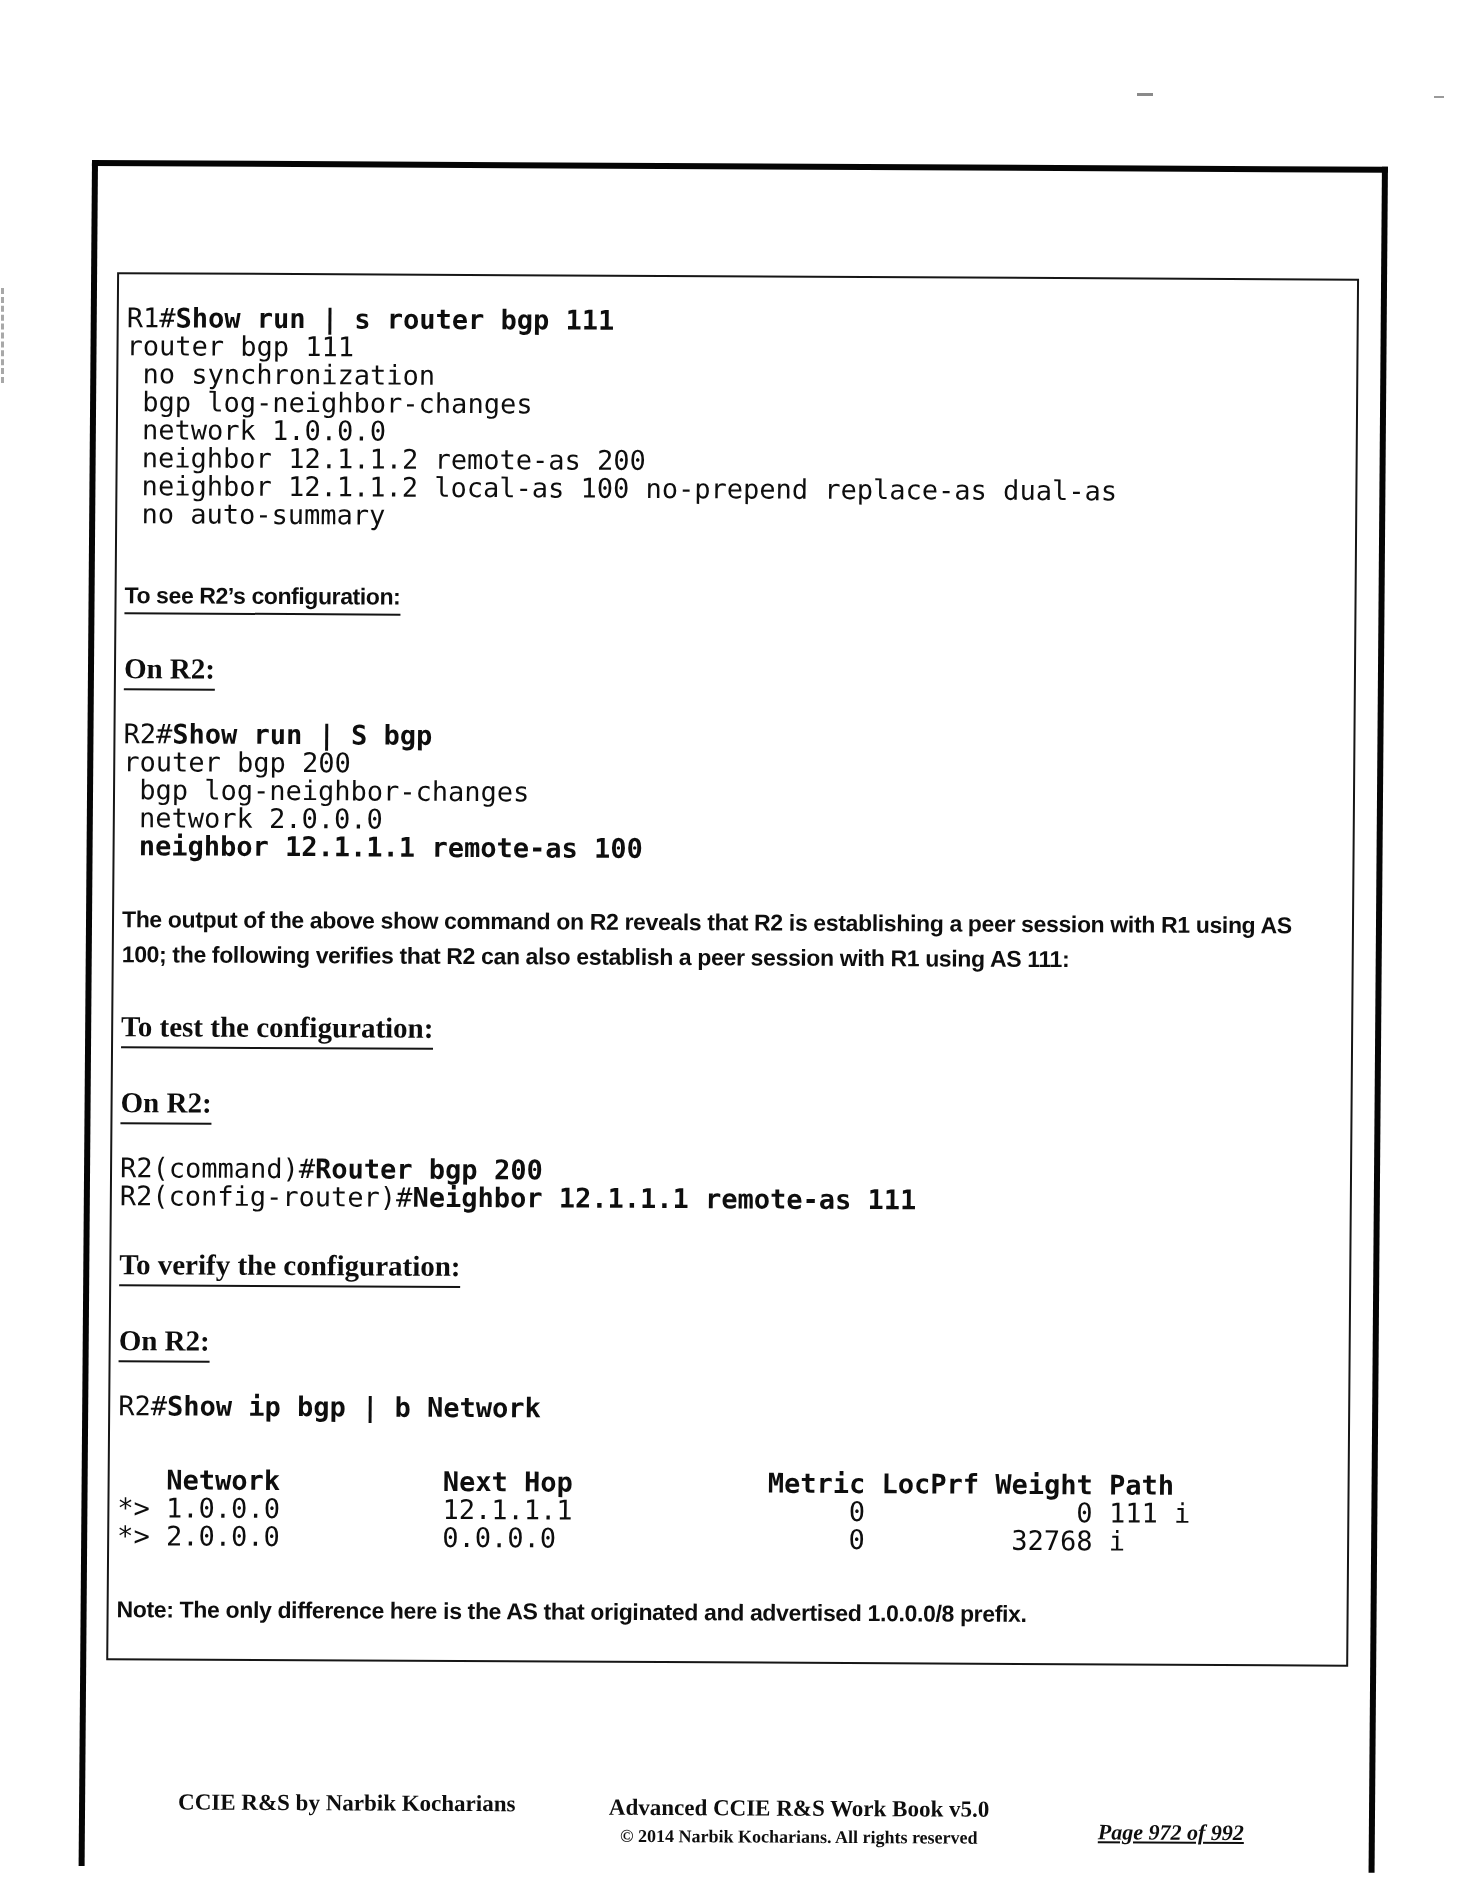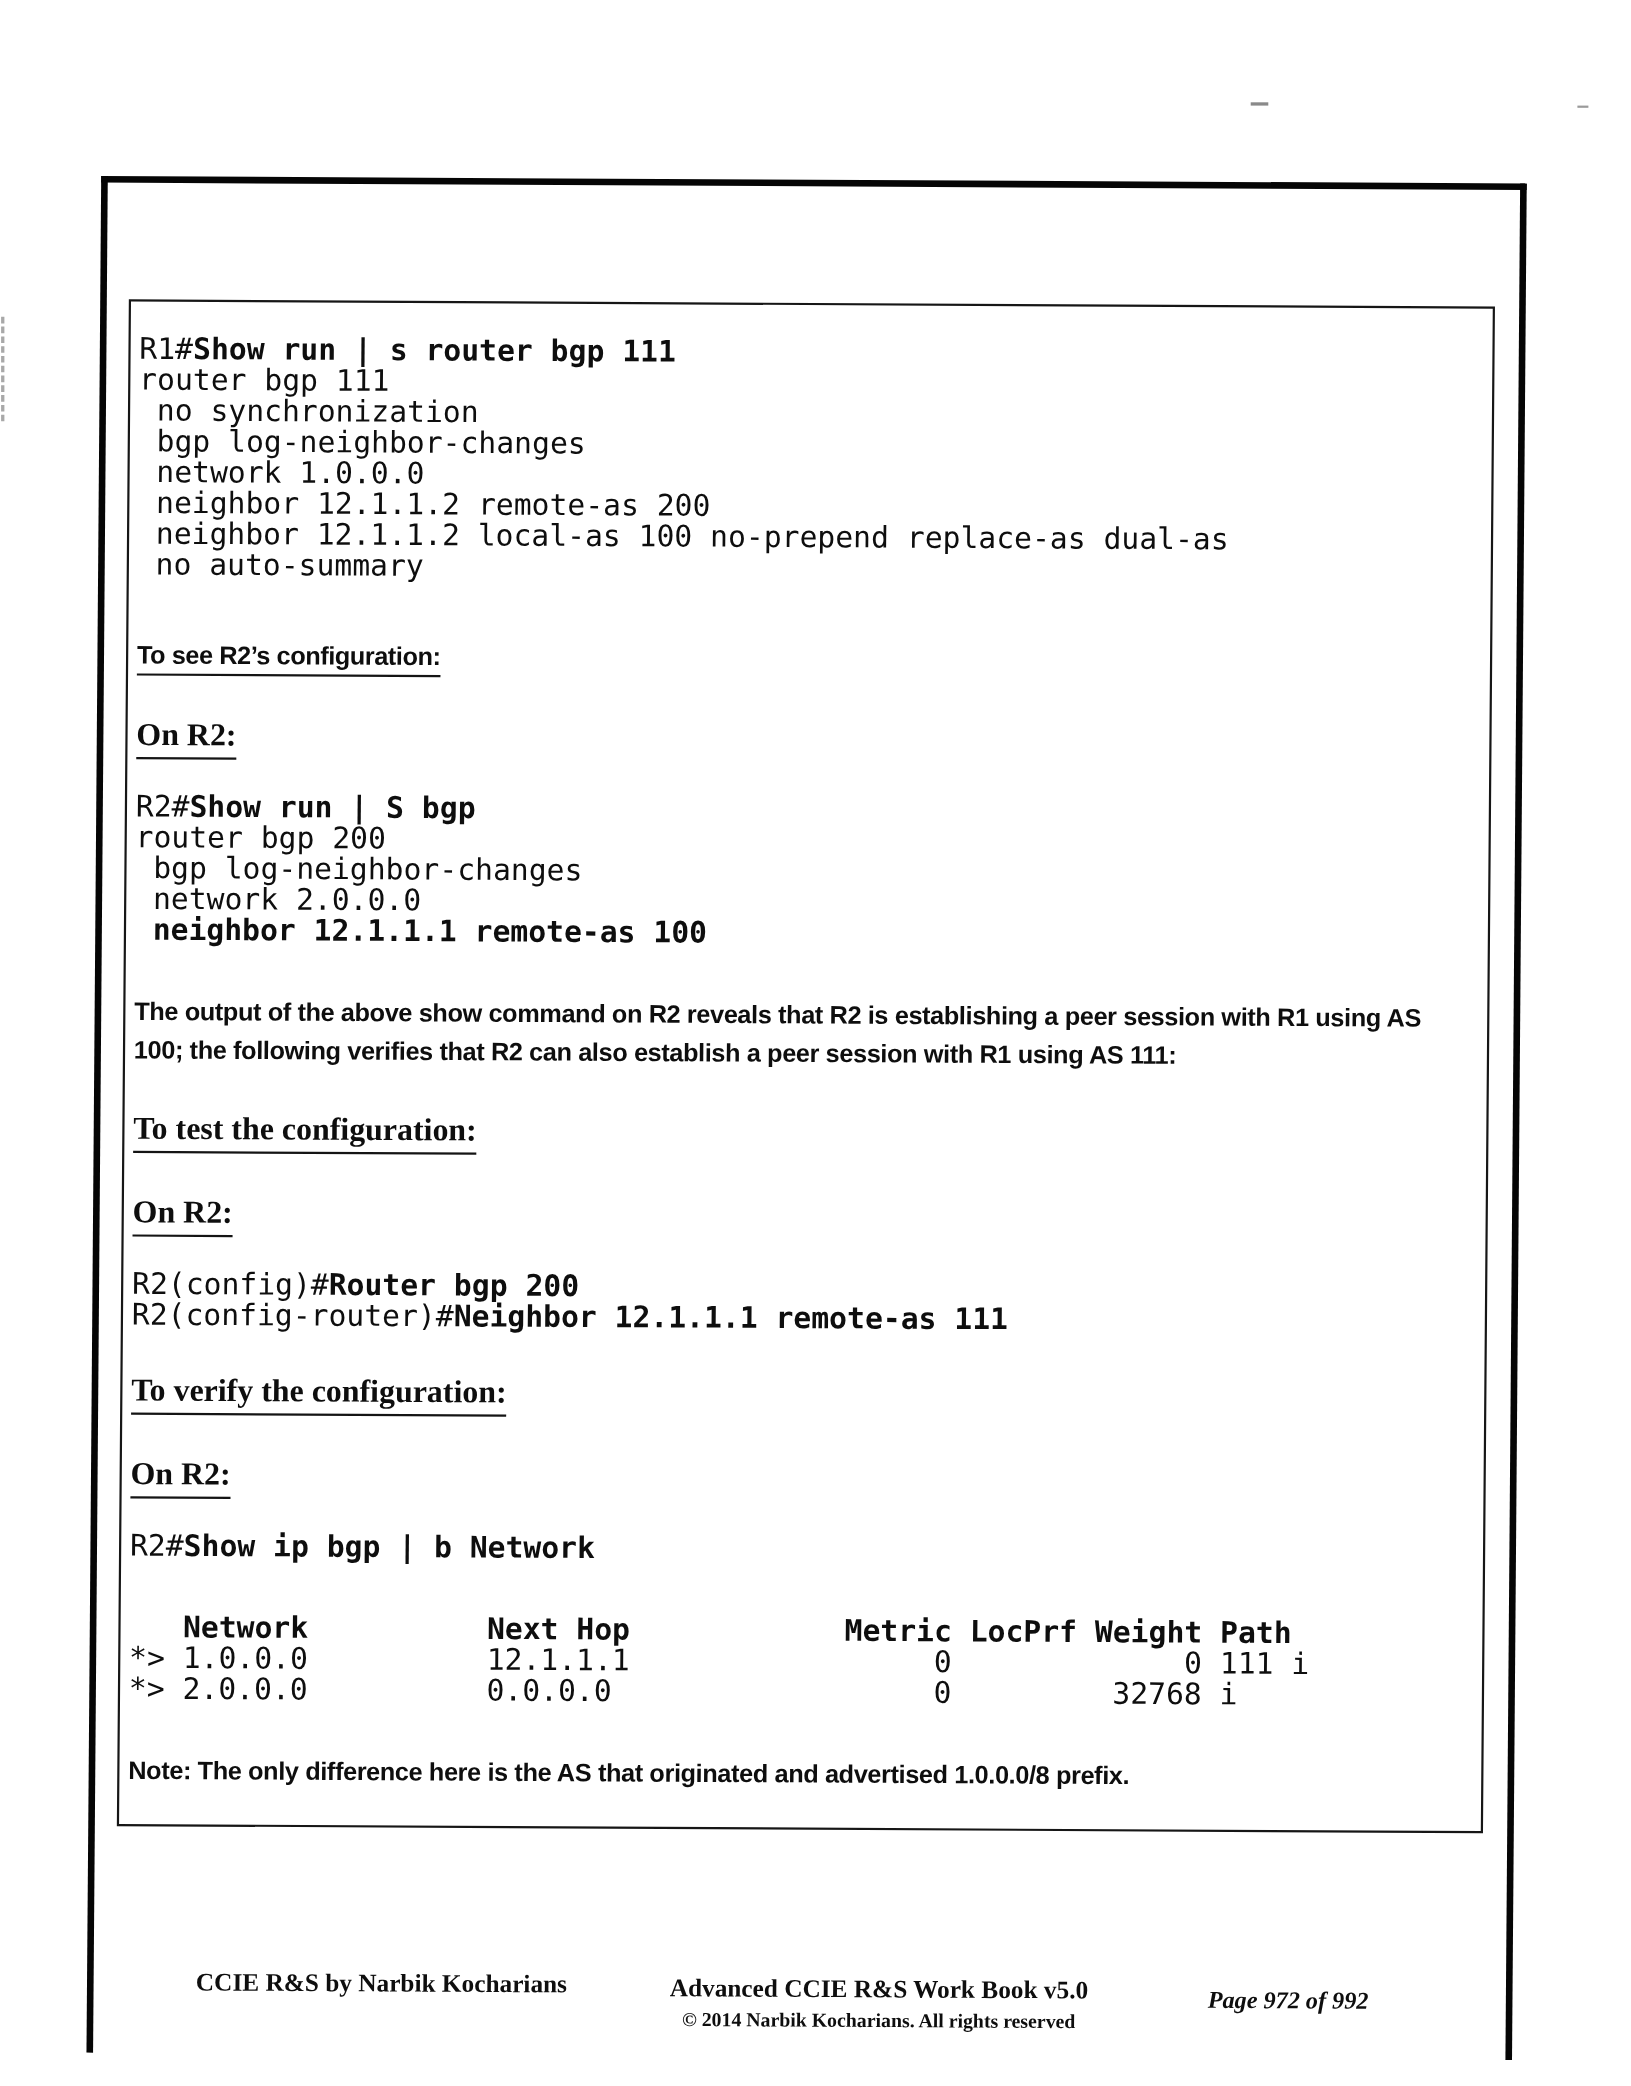--- a/index.html
+++ b/index.html
@@ -40,21 +40,21 @@
     margin-top:42px;max-width:1225px;
     font:700 23px "Liberation Sans",sans-serif;
     letter-spacing:-0.35px;line-height:35px;
   }
   
   .footer{position:absolute;left:0;top:1620px;width:100%;height:80px;}
   .f-left{position:absolute;left:93px;top:3px;font:700 23px "Liberation Serif",serif;}
   .f-center{position:absolute;left:468px;top:6px;width:492px;text-align:center;}
   .f-c1{font:700 23px "Liberation Serif",serif;}
   .f-c2{font:700 18px "Liberation Serif",serif;margin-top:5px;}
-  .f-right{position:absolute;left:1013px;top:14px;font:italic 700 22px "Liberation Serif",serif;}
+  .f-right{position:absolute;left:1013px;top:28px;font:italic 700 22px "Liberation Serif",serif;text-decoration:underline;}
   
   .art{position:absolute;background:#8a8a8a;}
   .art-dash-top{left:1137px;top:93px;width:16px;height:3px;}
   .art-dash-top2{left:1434px;top:96px;width:10px;height:2px;background:#9a9a9a;}
   .art-left-ticks{left:1px;top:288px;width:0;height:95px;background:none;border-left:3px dashed #a8a8a8;}
 </style>
 </head>
 <body>
 
 <div class="art art-dash-top"></div>
@@ -80,21 +80,21 @@
           <div class="code-line"><span>R2#</span><span class="b">Show run | S bgp</span></div>
           <div class="code-line"><span>router bgp 200</span></div>
           <div class="code-line"><span> bgp log-neighbor-changes</span></div>
           <div class="code-line"><span> network 2.0.0.0</span></div>
           <div class="code-line"><span class="b"> neighbor 12.1.1.1 remote-as 100</span></div>
         </div>
         <div class="blk blk-para"><span>The output of the above show command on R2 reveals that R2 is establishing a peer session with R1 using AS 100; the following verifies that R2 can also establish a peer session with R1 using AS 111:</span></div>
         <div class="blk blk-h-serif"><span class="u">To test the configuration:</span></div>
         <div class="blk blk-h-serif"><span class="u">On R2:</span></div>
         <div class="blk blk-code">
-          <div class="code-line"><span>R2(config)#</span><span class="b">Router bgp 200</span></div>
+          <div class="code-line"><span>R2(command)#</span><span class="b">Router bgp 200</span></div>
           <div class="code-line"><span>R2(config-router)#</span><span class="b">Neighbor 12.1.1.1 remote-as 111</span></div>
         </div>
         <div class="blk blk-h-serif"><span class="u">To verify the configuration:</span></div>
         <div class="blk blk-h-serif"><span class="u">On R2:</span></div>
         <div class="blk blk-code">
           <div class="code-line"><span>R2#</span><span class="b">Show ip bgp | b Network</span></div>
         </div>
         <div class="blk blk-code blk-table">
           <div class="code-line"><span class="b">   Network          Next Hop            Metric LocPrf Weight Path</span></div>
           <div class="code-line"><span>*&gt; 1.0.0.0          12.1.1.1                 0             0 111 i</span></div>

